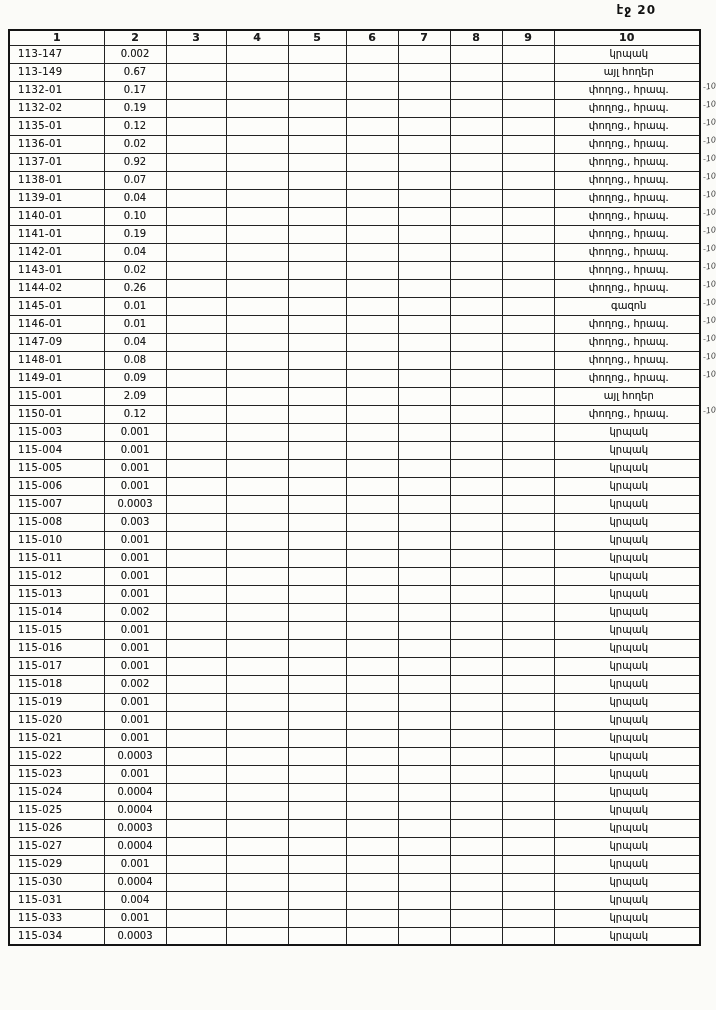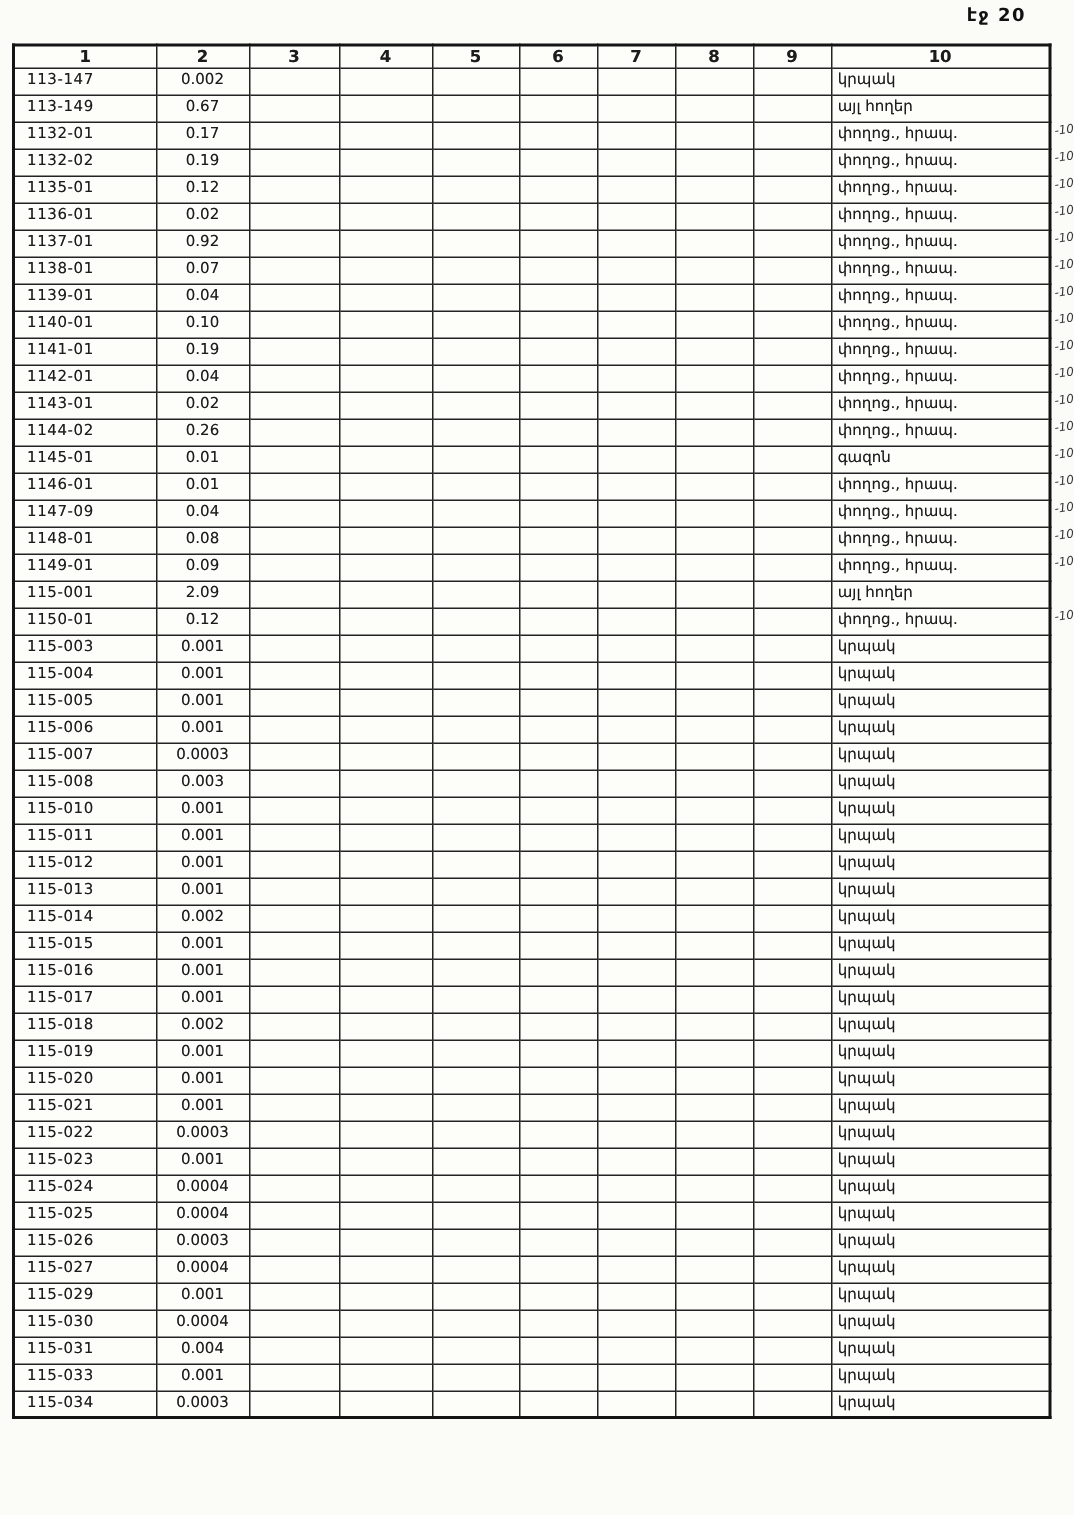--- a/index.html
+++ b/index.html
@@ -6,21 +6,21 @@
   html, body { width: 716px; height: 1010px; overflow: hidden; }
   body {
     font-family: "DejaVu Sans", "Liberation Sans", sans-serif;
     background: #fbfbf8;
     position: relative;
     color: #1c1c1c;
   }
   .page-label {
     position: absolute;
     top: 3px;
-    right: 32px;
+    right: 60px;
     font-size: 12px;
     font-weight: bold;
     letter-spacing: 1px;
     color: #111;
   }
   table.main {
     position: absolute;
     left: 8px;
     top: 29px;
     width: 691px;
@@ -46,21 +46,21 @@
   }
   tbody tr { height: 18px; }
   td.code {
     padding-left: 8px;
     text-align: left;
     letter-spacing: 0.4px;
   }
   td.value { text-align: center; }
   td.type {
     padding-left: 4px;
-    text-align: left;
+    text-align: center;
     overflow: visible;
     position: relative;
   }
   .margin-note {
     position: absolute;
     left: 100%;
     top: 1px;
     margin-left: 4px;
     font-size: 8px;
     font-style: italic;

